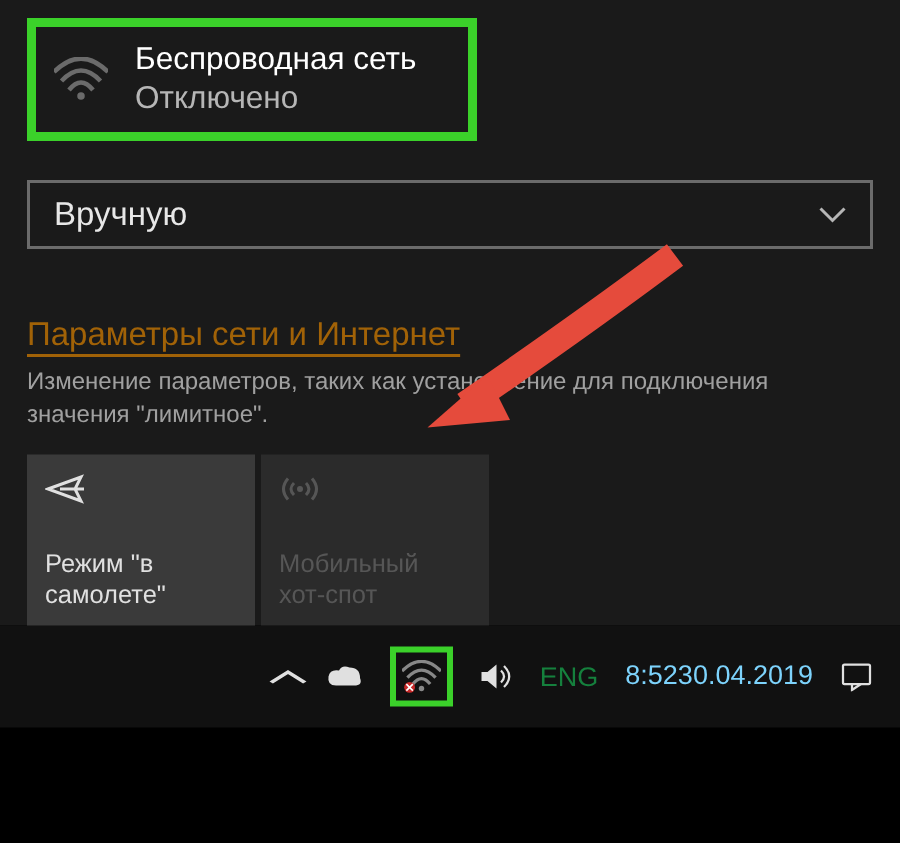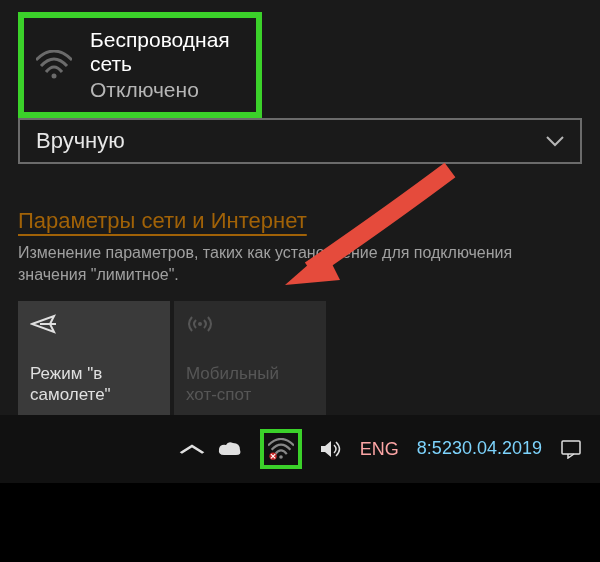--- a/index.html
+++ b/index.html
@@ -16,22 +16,23 @@
     background: #1a1a1a;
     padding: 12px 18px 0 18px;
     box-sizing: border-box;
   }
   .wifi-card {
     display: flex;
     align-items: center;
     gap: 18px;
     padding: 10px 12px;
     border: 6px solid #3bd12a;
-    width: 244px;
+    width: 300px;
     box-sizing: border-box;
+    margin-bottom: 26px;
   }
   .wifi-icon svg { display: block; }
   .wifi-name { color: #fff; font-size: 21px; font-weight: 400; margin-bottom: 2px; }
   .wifi-status { color: #b6b6b6; font-size: 21px; }
   .section-title {
     color: #e7e7e7;
     font-size: 21px;
     margin-bottom: 14px;
   }
   .dropdown {
@@ -93,21 +94,21 @@
   }
   .tray-item { display: flex; align-items: center; justify-content: center; }
   .tray-chevron { color: #e0e0e0; font-size: 16px; transform: scaleX(1.6); }
   .tray-wifi-box {
     border: 4px solid #3bd12a;
     padding: 5px 4px;
     display: flex;
     align-items: center;
     justify-content: center;
   }
-  .tray-lang { color: #fca5a5; font-size: 18px; }
+  .tray-lang { color: #15803d; font-size: 18px; }
   .tray-clock { color: #7dd3fc; font-size: 18px; text-align: right; line-height: 1.3; }
   .tray-notif { color: #e0e0e0; font-size: 20px; }
   .arrow {
     position: absolute;
     top: 155px;
     left: 270px;
     pointer-events: none;
   }
   .container { position: relative; width: 600px; }
   .cloud-icon { color:#e0e0e0; font-size:20px;}

